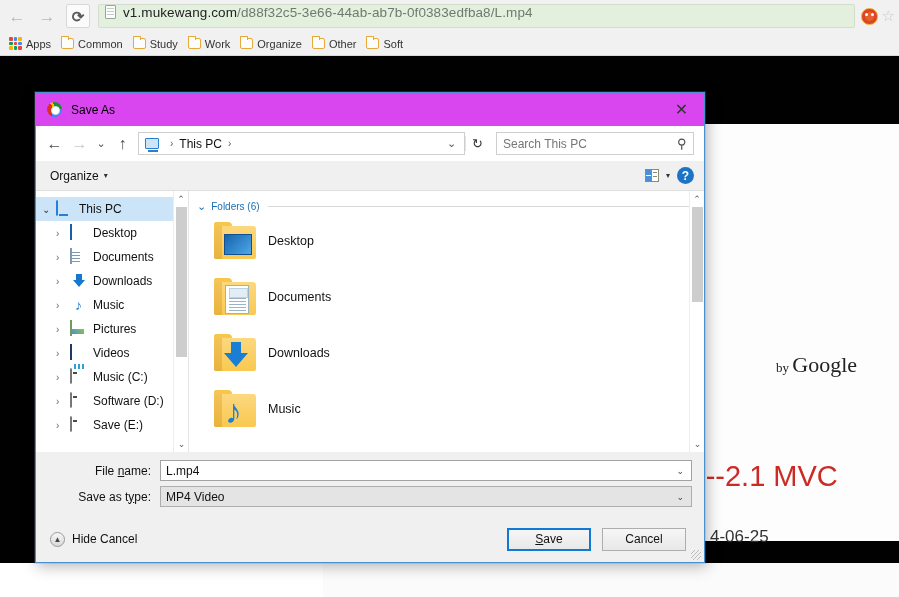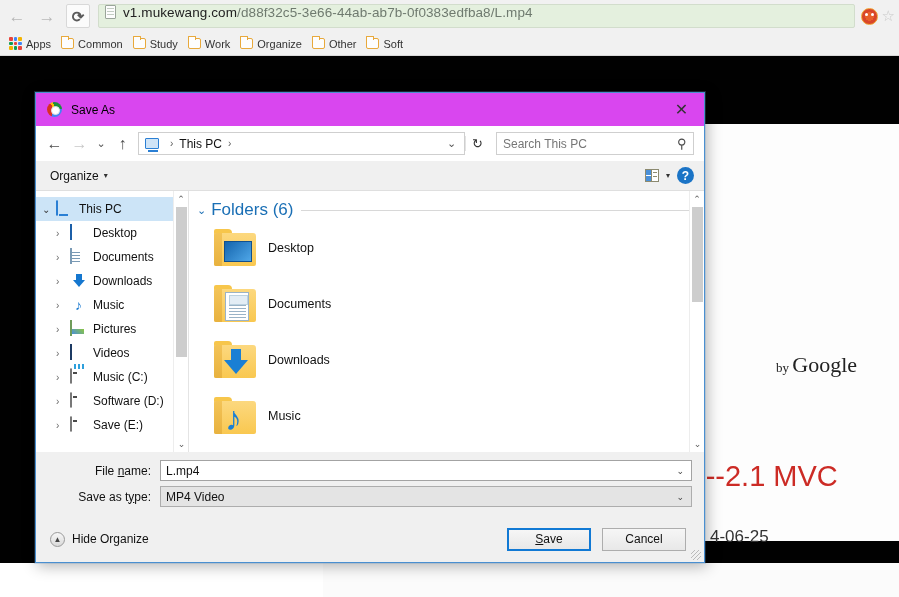--- a/index.html
+++ b/index.html
@@ -212,21 +212,21 @@
     border-left:1px solid #ededed; }
   .ts-up, .ts-dn { height:16px; display:flex; align-items:center; justify-content:center;
     font-size:9px; color:#5a5a5a; }
   .ts-dn { position:absolute; bottom:0; width:15px; }
   .ts-thumb { position:absolute; top:16px; left:2px; width:11px; height:150px; background:#cdcdcd; }
 
   
   .files { flex:1; position:relative; background:#fff; overflow:hidden; }
   .group-head { display:flex; align-items:center; padding:9px 0 0 8px; }
   .gchev { font-size:11px; color:#1a6fb5; margin-right:5px; }
-  .gtitle { font-size:17px; color:#1a6fb5; white-space:nowrap; }
+  .gtitle { font-size:10px; color:#1a6fb5; white-space:nowrap; }
   .grule { flex:1; height:1px; background:#d8d8d8; margin:0 12px 0 8px; }
   .frow { display:flex; align-items:center; height:56px; padding-left:23px; }
   .ficon { width:46px; height:40px; position:relative; margin-right:10px; flex:none; }
   .fbody { position:absolute; left:2px; top:5px; width:42px; height:33px;
     background:linear-gradient(#fcd87f,#f9c850); border-radius:2px 3px 2px 2px; }
   .ftab { position:absolute; left:2px; top:1px; width:18px; height:6px;
     background:#f7c64b; border-radius:2px 4px 0 0; }
   .fleft { position:absolute; left:2px; top:5px; width:8px; height:33px;
     background:linear-gradient(#f3c357,#e8b23f); border-radius:2px 0 0 2px;}
   .flabel { font-size:12.5px; color:#111; }
@@ -540,21 +540,21 @@
         <span class="fctrl combo">
           <span>MP4 Video</span>
           <span class="fcaret">⌄</span>
         </span>
       </div>
     </div>
 
     <div class="dlg-footer">
       <div class="hidefolders">
         <span class="hf-circle">▲</span>
-        <span>Hide Organize</span>
+        <span>Hide Cancel</span>
       </div>
       <div class="btns">
         <div class="btn primary">
             <u>S</u>
             <span>ave</span>
           </div>
         <div class="btn">Cancel</div>
       </div>
     </div>
 

